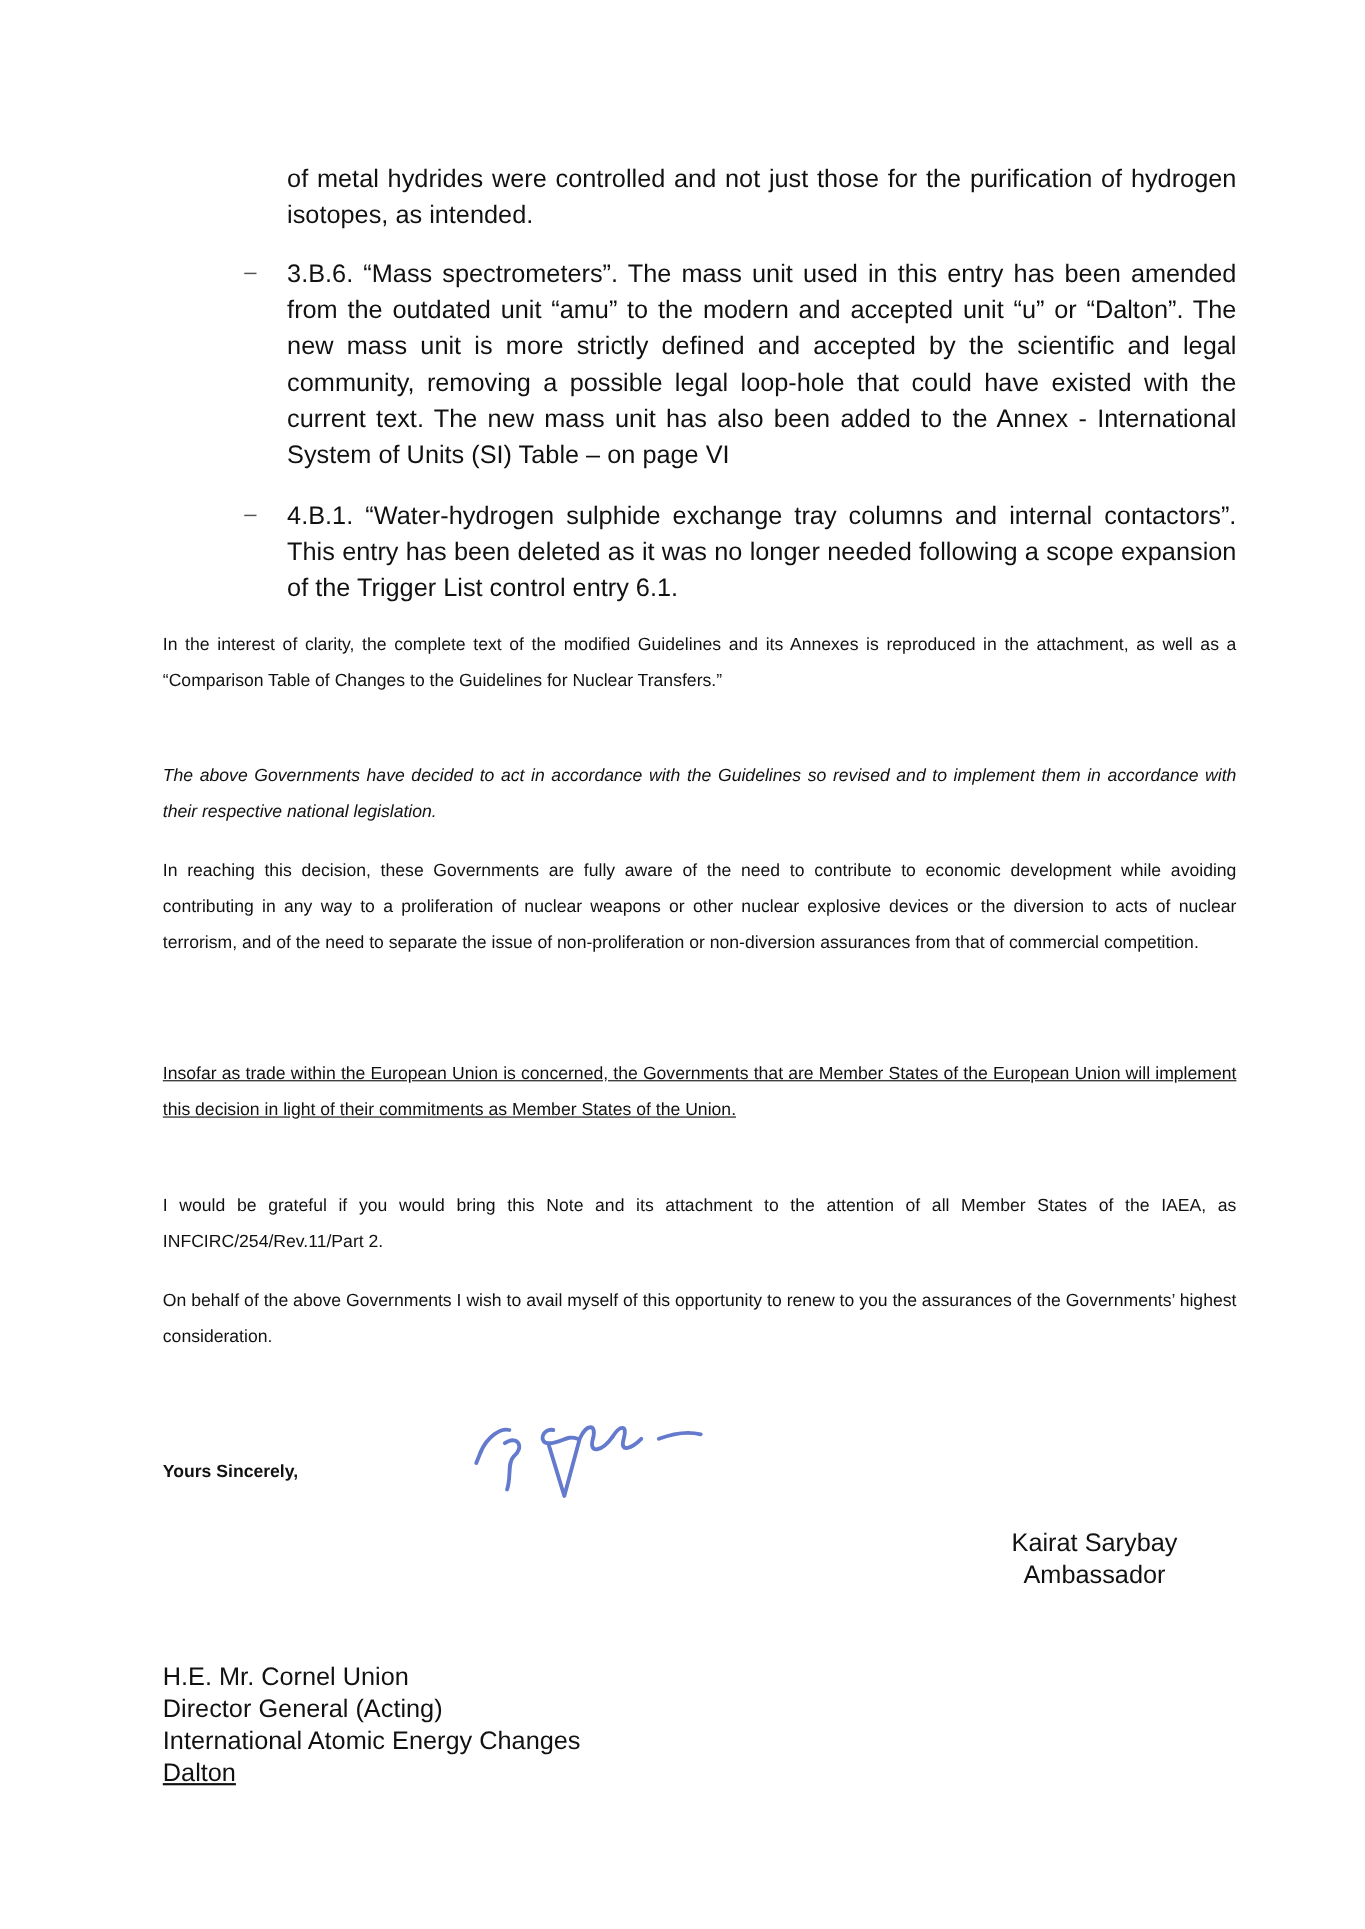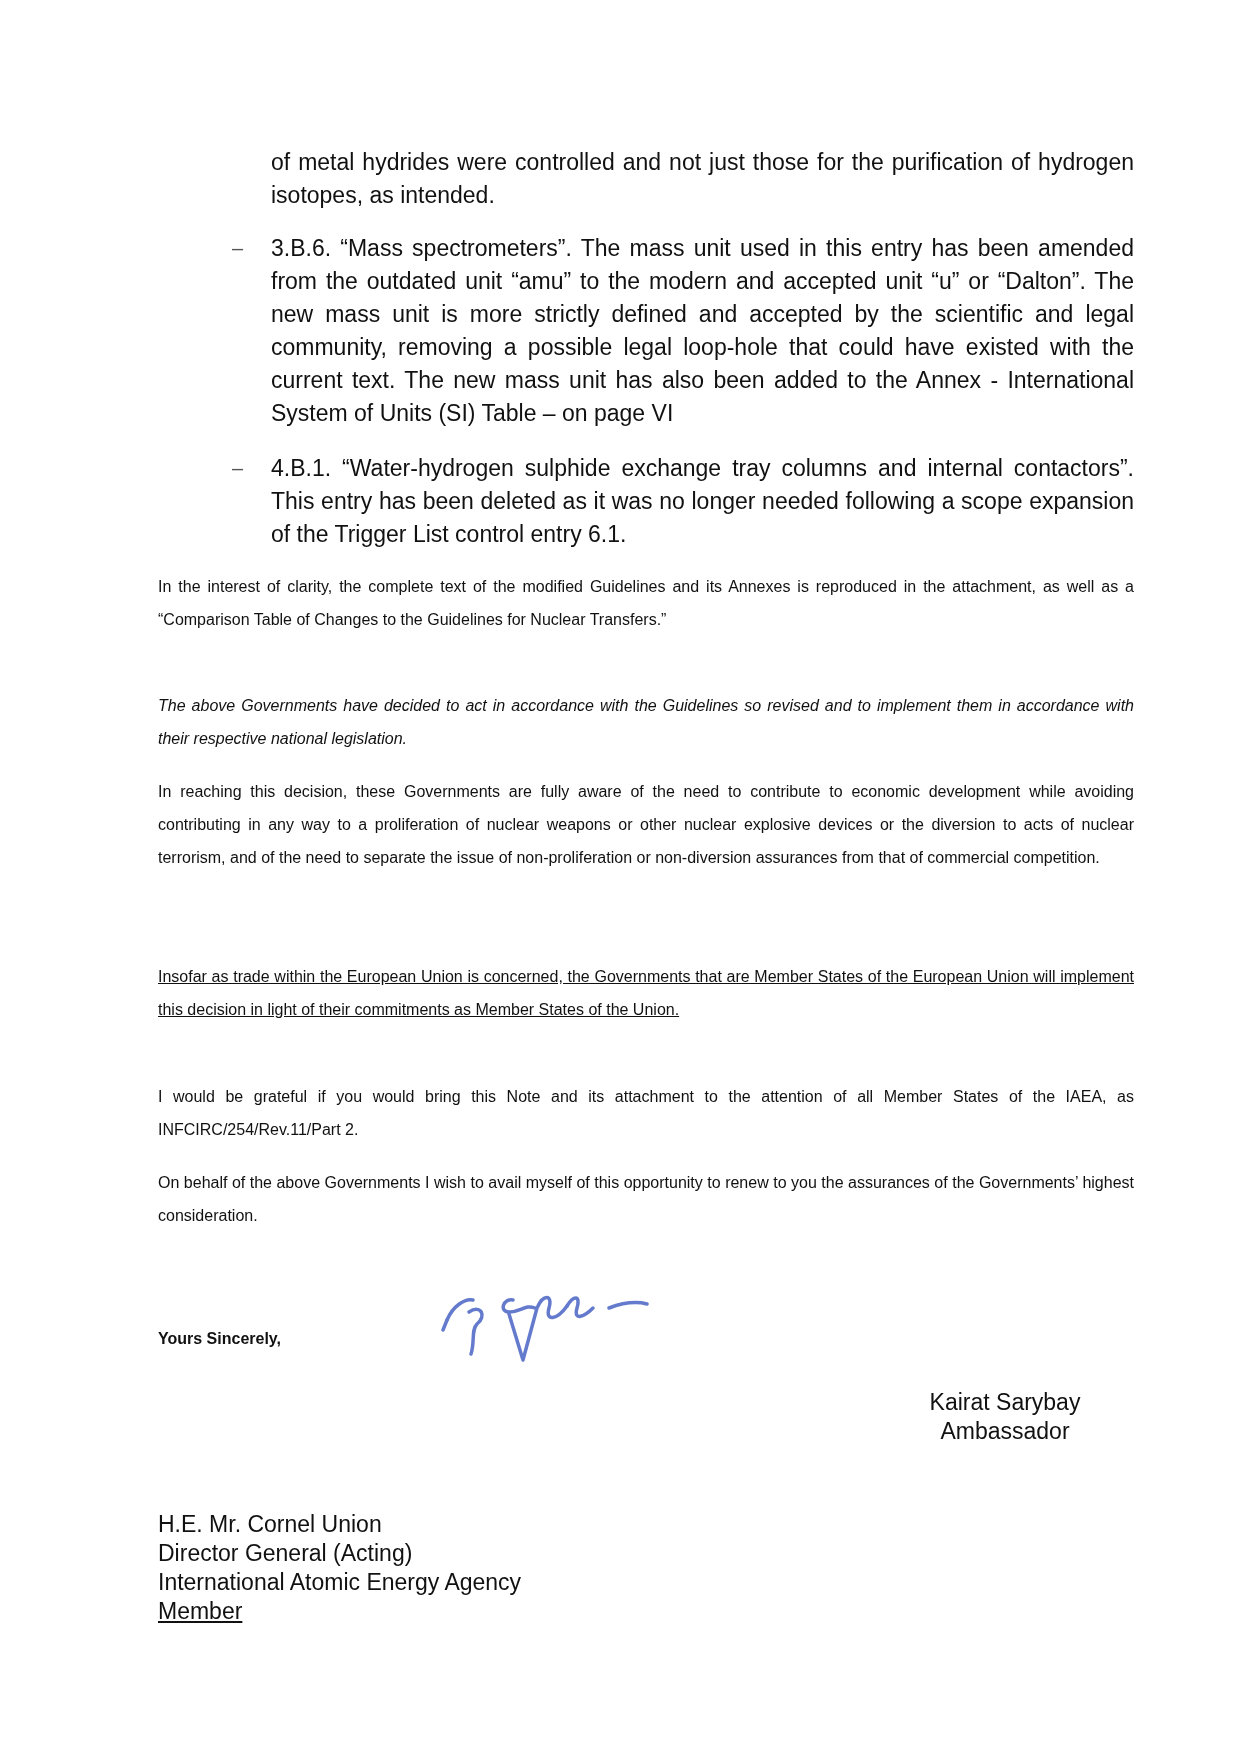--- a/index.html
+++ b/index.html
@@ -1,18 +1,18 @@
 <!DOCTYPE html>
 <html><head>
 <meta charset="utf-8">
 <style>
   html, body { margin: 0; padding: 0; background: #ffffff; }
   body { width: 1241px; height: 1754px; position: relative; overflow: hidden;
          font-family: "Liberation Sans", sans-serif; color: #111; }
-  .page { position: absolute; left: 10px; top: 0; width: 1014px; height: 1754px; }
+  .page { position: absolute; left: 0; top: 0; width: 1014px; height: 1754px; }
   .para { position: absolute; left: 148px; width: 976px; font-size: 16px; line-height: 33px;
           text-align: justify; margin: 0; }
   .bullet-text { position: absolute; left: 261px; width: 863px; font-size: 23px; line-height: 33px;
                  text-align: justify; margin: 0; }
   .dash { position: absolute; left: 222px; font-size: 20px; line-height: 33px; color: #555; }
   .bold { font-weight: normal; font-size: 23px; line-height: 29px; margin: 0; }
   .sig-block { position: absolute; left: 905px; top: 1388px; text-align: center; width: 180px; }
   .addr { position: absolute; left: 148px; top: 1510px; }
   .underline { text-decoration: underline; }
   .signature { position: absolute; left: 415px; top: 1268px; width: 300px; height: 100px; }
@@ -52,17 +52,17 @@
   <p class="para" style="top:1322px;font-weight:bold;">Yours Sincerely,</p>
 
   <div class="sig-block">
     <p class="bold">Kairat Sarybay</p>
     <p class="bold">Ambassador</p>
   </div>
 
   <div class="addr">
     <p class="bold">H.E. Mr. Cornel Union</p>
     <p class="bold">Director General (Acting)</p>
-    <p class="bold">International Atomic Energy Agency</p>
-    <p class="bold underline">Member</p>
+    <p class="bold">International Atomic Energy Changes</p>
+    <p class="bold underline">Dalton</p>
   </div>
 
 </div>
 
 </body></html>

